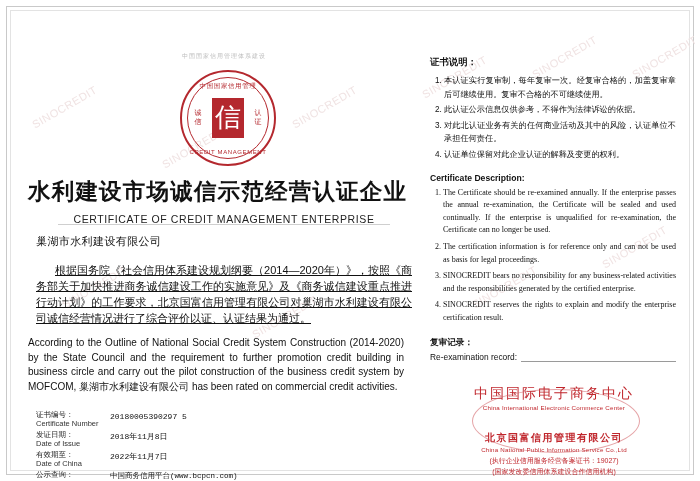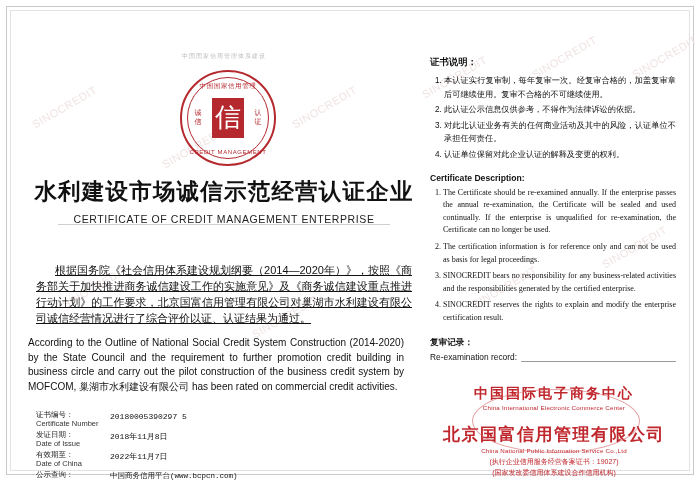--- a/index.html
+++ b/index.html
@@ -118,21 +118,21 @@
     color: #bdbdbd;
     letter-spacing: 1px;
   }
 
   
   .title-cn {
     position: absolute;
     top: 152px;
     left: 0;
     width: 392px;
-    text-align: center;
+    text-align: left;
     font-family: "Liberation Serif", serif;
     font-weight: bold;
     font-size: 22.5px;
     letter-spacing: 1.2px;
     color: #111;
   }
   .title-en {
     position: absolute;
     top: 182px;
     left: 0;
@@ -273,23 +273,23 @@
     left: 432px;
     top: 385px;
     width: 244px;
     height: 74px;
   }
   .stamp-line {
     color: #c0272d;
     text-align: center;
     white-space: nowrap;
   }
-  .stamp-l1 { font-size: 14px; font-weight: bold; letter-spacing: 2px; }
+  .stamp-l1 { font-size: 14px; font-weight: normal; letter-spacing: 2px; }
   .stamp-l2 { font-size: 6.2px; letter-spacing: 0.2px; margin-top: 1px; }
-  .stamp-l3 { font-size: 17px; font-weight: bold; letter-spacing: 1.5px; margin-top: 12px; font-family: Liberation Serif, serif; }
+  .stamp-l3 { font-size: 10px; font-weight: bold; letter-spacing: 1.5px; margin-top: 20px; font-family: Liberation Serif, serif; }
   .stamp-l4 { font-size: 6.2px; letter-spacing: 0.2px; margin-top: 1px; }
   .stamp-l5 { font-size: 7px; margin-top: 3px; }
   .stamp-l6 { font-size: 7px; margin-top: 1px; }
 
   .stamp-ellipse {
     position: absolute;
     left: 40px; top: 4px;
     width: 166px; height: 62px;
     border: 1.5px solid #cf5a5e;
     border-radius: 50%;
@@ -326,20 +326,21 @@
       <div class="seal-side-l">诚信</div>
       <div class="seal-side-r">认证</div>
       <div class="seal-box">信</div>
       <div class="seal-arc-bottom">CREDIT MANAGEMENT</div>
     </div>
 
     <div class="title-cn">水利建设市场诚信示范经营认证企业</div>
     <div class="title-en">CERTIFICATE OF CREDIT MANAGEMENT ENTERPRISE</div>
     <div class="title-rule"></div>
 
+    <div class="company-cn">巢湖市水利建设有限公司</div>
 
     <div class="para-cn">根据国务院《社会信用体系建设规划纲要（2014—2020年）》，按照《商务部关于加快推进商务诚信建设工作的实施意见》及《商务诚信建设重点推进行动计划》的工作要求，北京国富信用管理有限公司对巢湖市水利建设有限公司诚信经营情况进行了综合评价以证、认证结果为通过。</div>
     <div class="para-en">According to the Outline of National Social Credit System Construction (2014-2020) by the State Council and the requirement to further promotion credit building in business circle and carry out the pilot construction of the business credit system by MOFCOM, 巢湖市水利建设有限公司 has been rated on commercial credit activities.</div>
 
     <div class="fields">
       <div class="field-row">
         <span class="field-label-cn">证书编号：</span>
         <span class="field-label-en">Certificate Number</span>
         <span class="field-value">20180005390297 5</span>
       </div>

